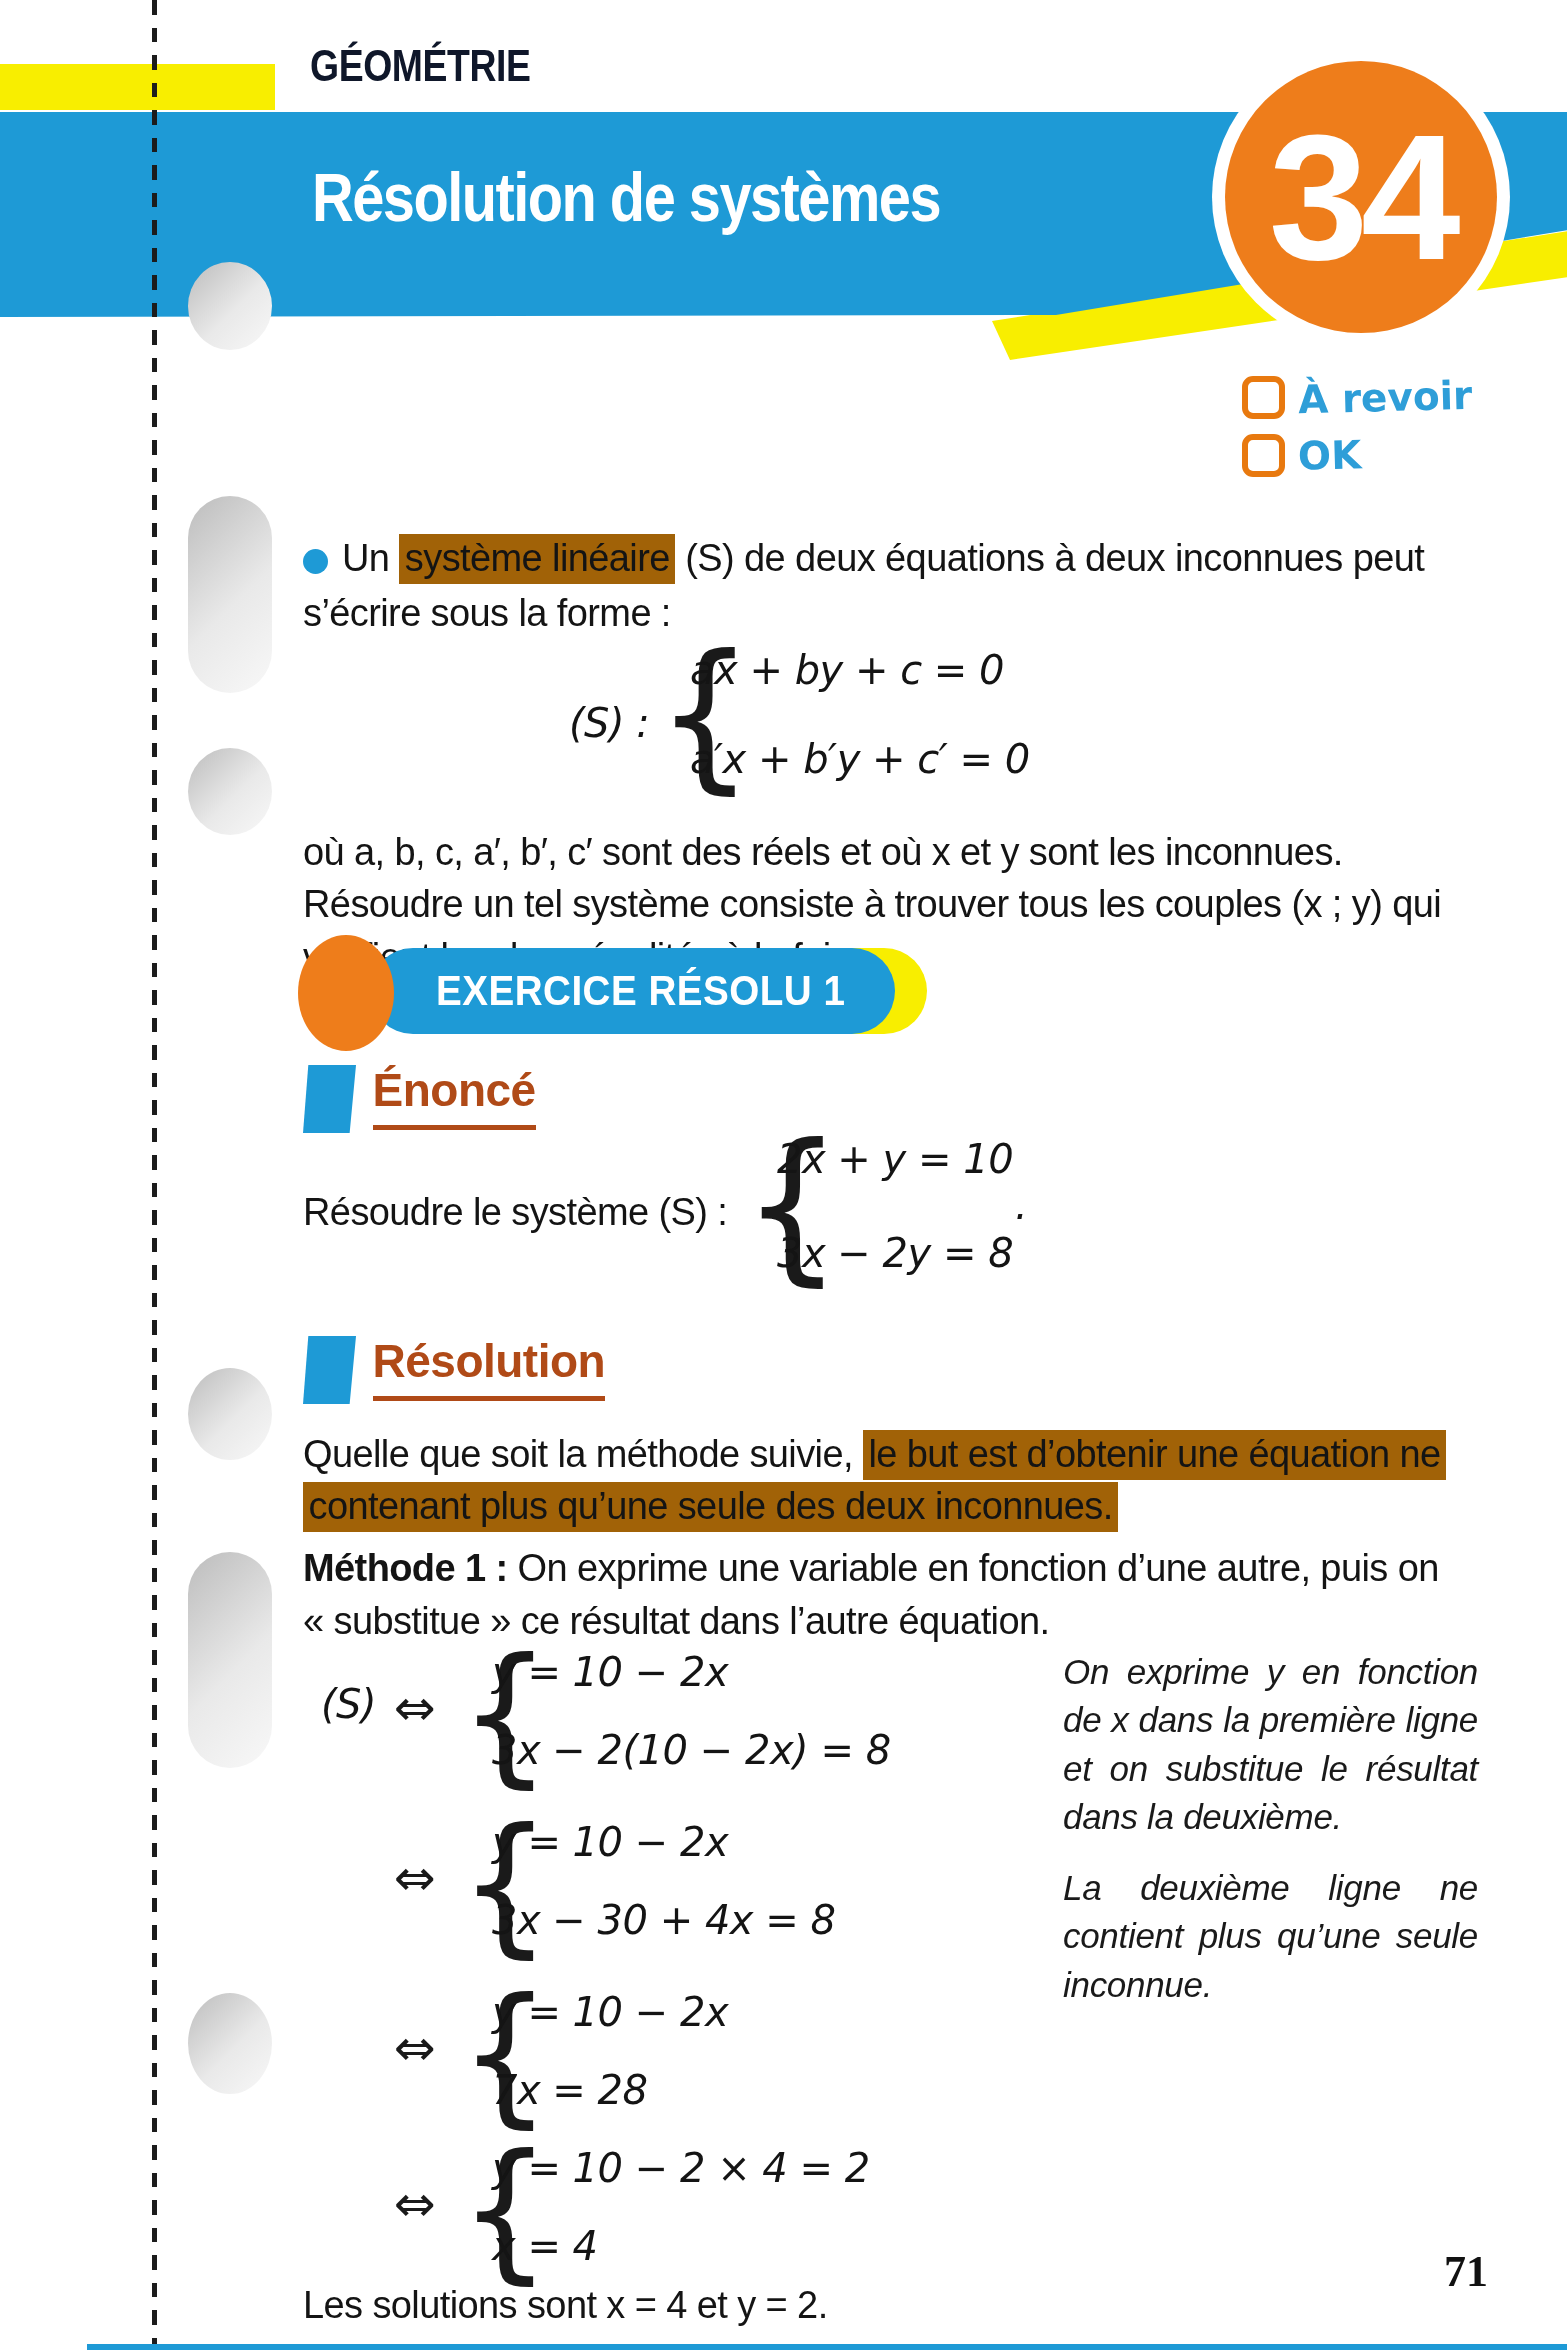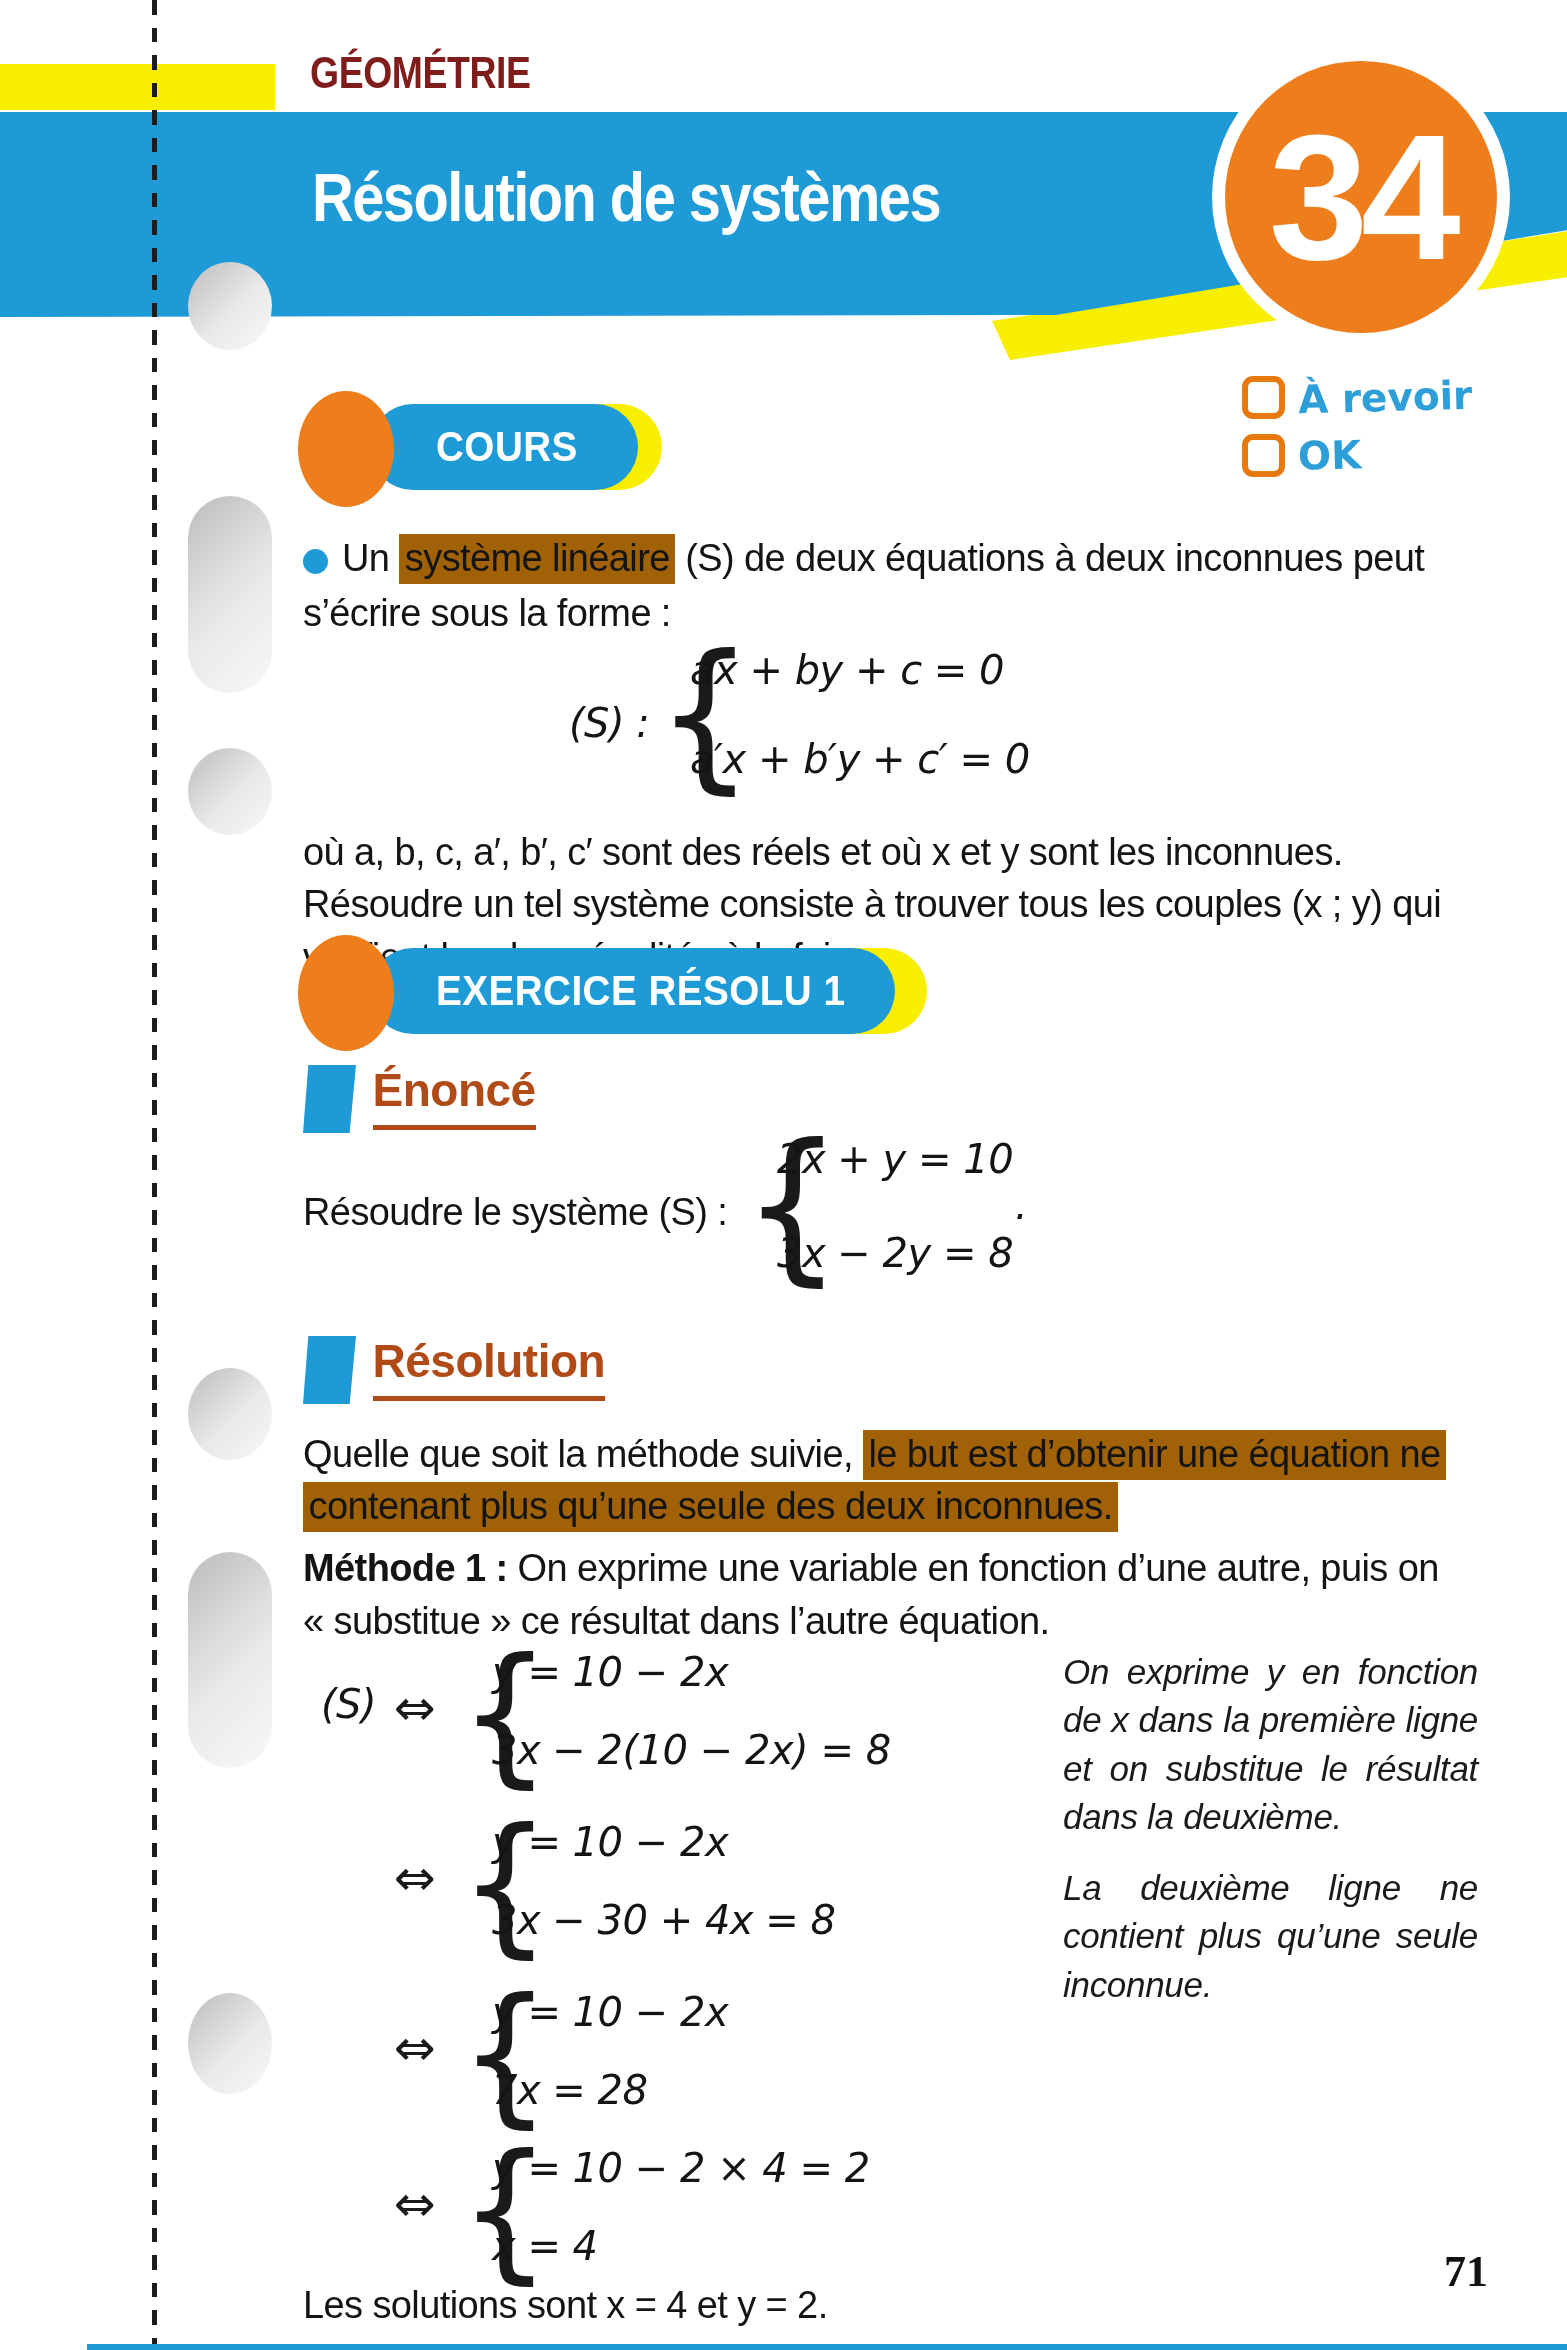--- a/index.html
+++ b/index.html
@@ -3,21 +3,21 @@
 <meta charset="utf-8">
 <style>
   html,body{margin:0;padding:0;background:#ffffff;}
   #page{position:relative;width:1568px;height:2351px;background:#ffffff;overflow:hidden;
         font-family:"Liberation Sans",sans-serif;color:#141414;}
   .abs{position:absolute;}
   .condensed{display:inline-block;transform:scaleX(0.85);transform-origin:0 50%;}
 
   
   #yellow-stripe{left:0;top:64px;width:275px;height:46px;background:#f8ee00;}
-  #category{left:310px;top:48px;font-size:44px;font-weight:700;color:#7f1d1d;letter-spacing:-0.5px;}
+  #category{left:310px;top:41px;font-size:44px;font-weight:700;color:#0f172a;letter-spacing:-0.5px;}
   #banner{left:0;top:0;width:1568px;height:367px;background:#1e9ad6;z-index:1;
           clip-path:polygon(0 112px,1568px 112px,1568px 230px,1056px 315px,0 317px);}
   #wedge{left:0;top:0;width:1568px;height:386px;background:#f8ee00;z-index:0;
          clip-path:polygon(992px 321px,1568px 231px,1568px 277px,1010px 360px);}
   #page-title{left:312px;top:158px;font-size:68px;font-weight:700;color:#ffffff;letter-spacing:-1.8px;z-index:2;}
   #chapter-badge{left:1225px;top:61px;width:272px;height:272px;border-radius:50%;
                  background:#ee7d1b;box-shadow:0 0 0 13px #ffffff;z-index:2;
                  display:flex;align-items:center;justify-content:center;}
   #chapter-number{font-size:179px;font-weight:700;color:#ffffff;letter-spacing:-7.3px;
                   font-family:"Liberation Sans",sans-serif;}
@@ -97,26 +97,20 @@
   </div>
 
   <div class="abs" id="margin-line"></div>
   <div class="abs hole circle" style="top:262px;height:88px;"></div>
   <div class="abs hole capsule" style="top:496px;height:197px;"></div>
   <div class="abs hole circle" style="top:748px;height:87px;"></div>
   <div class="abs hole circle" style="top:1368px;height:92px;"></div>
   <div class="abs hole capsule" style="top:1552px;height:216px;"></div>
   <div class="abs hole circle" style="top:1993px;height:101px;"></div>
 
-  <div class="abs badge" style="left:298px;top:404px;width:386px;">
-    <div class="pill-yellow" style="left:87px;width:277px;"></div>
-    <div class="pill-blue" style="left:72px;width:268px;"></div>
-    <div class="dot"></div>
-    <div class="badge-label">COURS</div>
-  </div>
 
   <div class="abs bullet" style="left:303px;top:549px;"></div>
   <div class="abs body-line" style="left:342px;top:537px;">
     <span>Un </span><span class="hl">système linéaire</span><span> (S) de deux équations à deux inconnues peut</span>
   </div>
   <div class="abs body-line" style="left:303px;top:592px;">s’écrire sous la forme :</div>
 
   <div class="eq-block" style="left:569px;top:638px;width:551px;height:193px;">
     <span class="math abs" style="left:0;top:62px;">(S) :</span>
     <span class="brace" style="left:87px;top:-5.5px;font-size:154px;">{</span>

